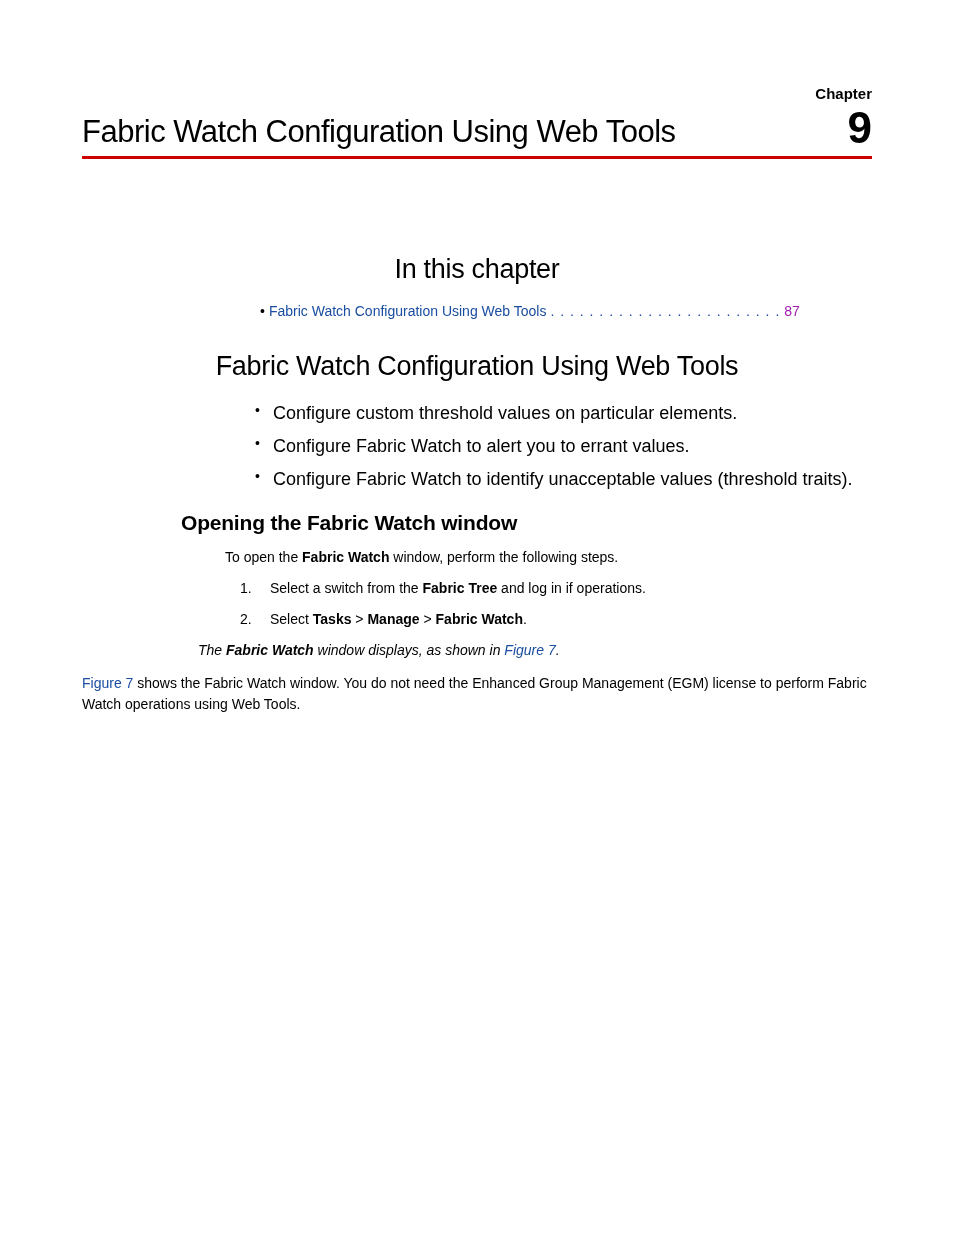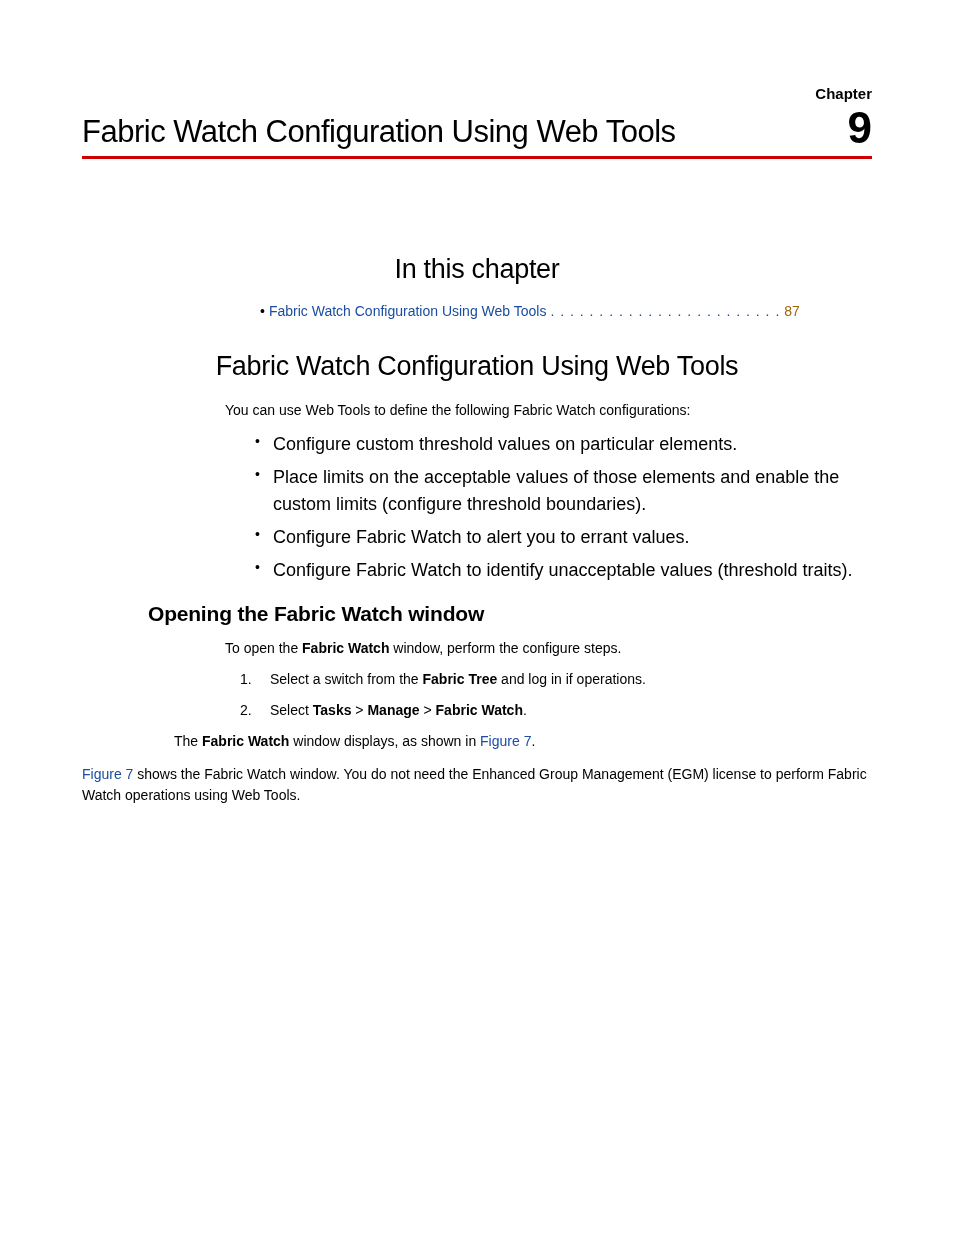--- a/index.html
+++ b/index.html
@@ -71,21 +71,21 @@
     }
     .toc-link {
       color: #1a4da1;
     }
     .toc-dots {
       color: #1a4da1;
       letter-spacing: 1px;
       margin: 0 4px;
     }
     .toc-page {
-      color: #a16207;
+      color: #a21caf;
     }
     .body-text {
       margin-left: 143px;
       font-size: 14px;
       line-height: 1.5;
       margin-bottom: 10px;
     }
     .bullet-list {
       margin-left: 173px;
       list-style: none;
@@ -100,21 +100,21 @@
     }
     .bullet-list li::before {
       content: "•";
       position: absolute;
       left: 0;
       font-size: 14px;
     }
     .sub-heading {
       font-family: "Arial Narrow", Arial, sans-serif;
       font-stretch: condensed;
-      margin-left: 66px;
+      margin-left: 99px;
       font-size: 21px;
       font-weight: bold;
       margin-bottom: 12px;
       letter-spacing: -0.2px;
     }
     .ordered-list {
       margin-left: 158px;
       list-style: none;
       counter-reset: step;
     }
@@ -125,24 +125,25 @@
       position: relative;
       padding-left: 30px;
       counter-increment: step;
     }
     .ordered-list li::before {
       content: counter(step) ".";
       position: absolute;
       left: 0;
     }
     .step-sub {
-      margin-left: 92px;
+      margin-left: 116px;
       font-size: 14px;
       line-height: 1.5;
       margin-bottom: 12px;
+      font-style: italic;
     }
     .bold {
       font-weight: bold;
     }
     .link {
       color: #1a4da1;
     }
     .para {
       font-size: 14px;
       line-height: 1.5;
@@ -165,33 +166,31 @@
 
   <div class="toc-entry">
     <span class="toc-bullet">•</span>
     <span class="toc-link">Fabric Watch Configuration Using Web Tools</span>
     <span class="toc-dots">. . . . . . . . . . . . . . . . . . . . . . . .</span>
     <span class="toc-page">87</span>
   </div>
 
   <div class="section-heading">Fabric Watch Configuration Using Web Tools</div>
 
-  <div class="body-text">You can use Web Tools to define the following Fabric Watch configurations:</div>
 
   <ul class="bullet-list">
     <li>Configure custom threshold values on particular elements.</li>
-    <li>Place limits on the acceptable values of those elements and enable the custom limits (configure threshold boundaries).</li>
     <li>Configure Fabric Watch to alert you to errant values.</li>
     <li>Configure Fabric Watch to identify unacceptable values (threshold traits).</li>
   </ul>
 
   <div class="sub-heading">Opening the Fabric Watch window</div>
 
   <div class="body-text">
-    <span>To open the </span><span class="bold">Fabric Watch</span><span> window, perform the configure steps.</span>
+    <span>To open the </span><span class="bold">Fabric Watch</span><span> window, perform the following steps.</span>
   </div>
 
   <ol class="ordered-list">
     <li>
       <span>Select a switch from the </span><span class="bold">Fabric Tree</span><span> and log in if operations.</span>
     </li>
     <li>
       <span>Select </span><span class="bold">Tasks</span><span> &gt; </span><span class="bold">Manage</span><span> &gt; </span><span class="bold">Fabric Watch</span><span>.</span>
     </li>
   </ol>

